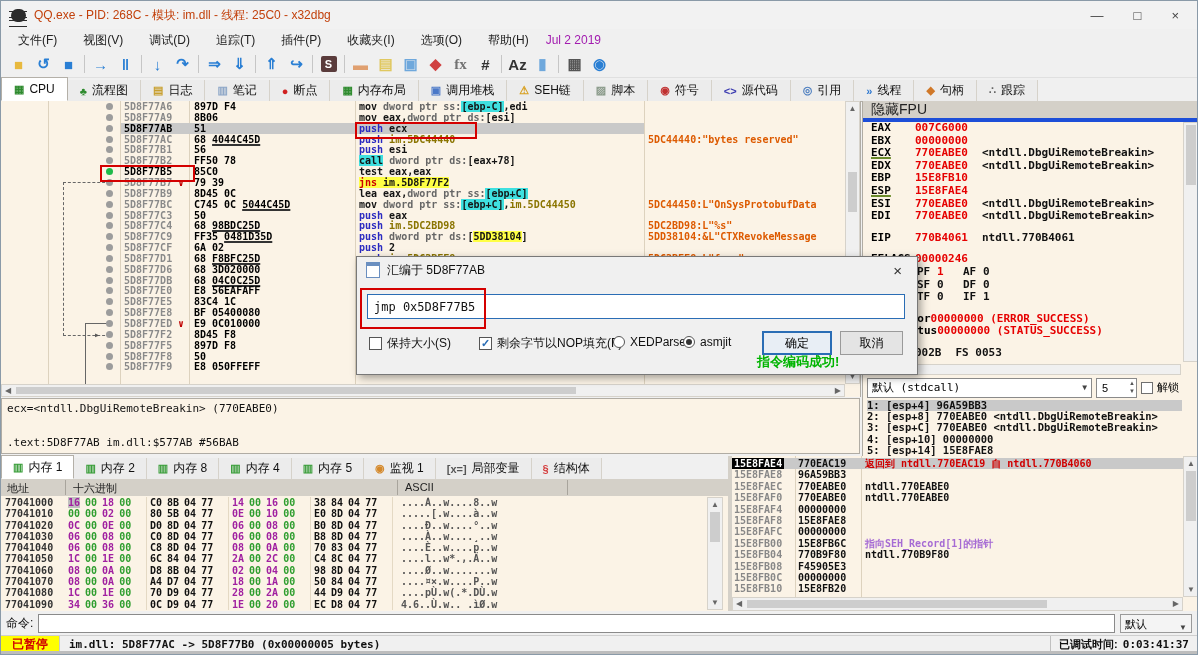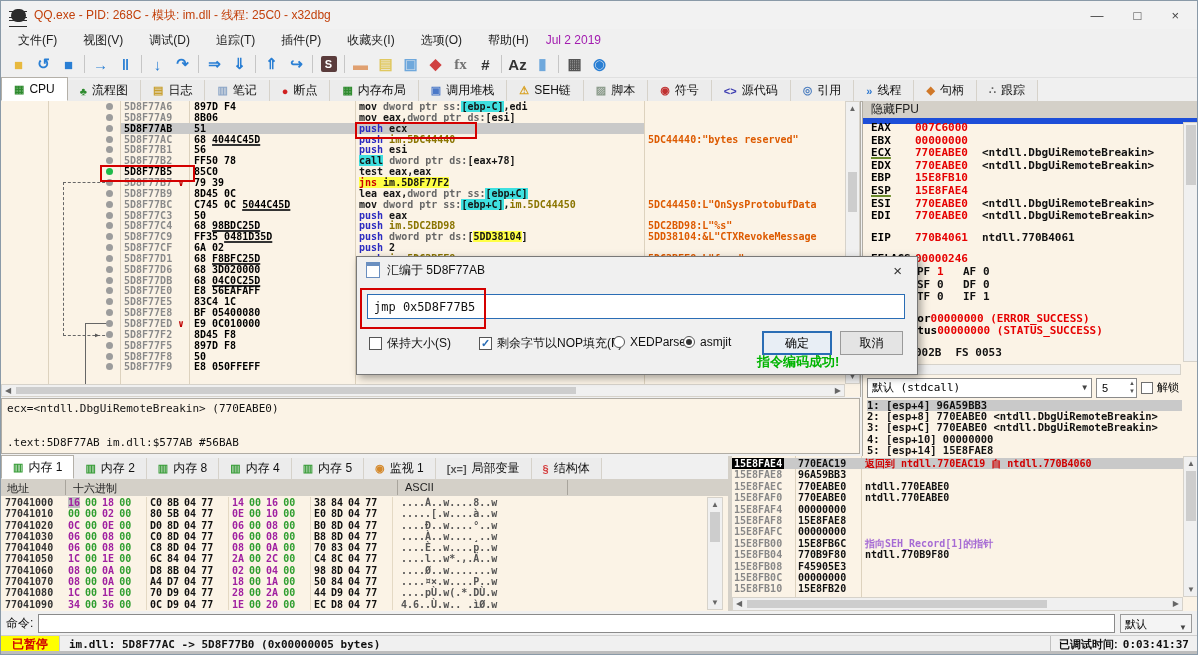--- a/index.html
+++ b/index.html
@@ -49,21 +49,21 @@
   
   .sb{position:absolute;background:#f0f0f0;border:1px solid #d6d2ca;box-sizing:border-box;font-size:8px;color:#666}
   .sb .ar{position:absolute;width:100%;text-align:center;line-height:13px}
   .sb .thumb{position:absolute;background:#cdcdcd}
   
   .infobox{position:absolute;top:397px;left:0;width:859px;height:56px;background:#fbf3e6;border:1px solid #b0aca4;box-sizing:border-box;font:11px "DejaVu Sans Mono",monospace;color:#111}
   .infobox .l1{position:absolute;left:5px;top:3px}
   .infobox .l2{position:absolute;left:5px;bottom:4px}
   
   .regs{position:absolute;top:100px;left:861px;width:337px;height:355px;background:#fbf3e6;border-left:1px solid #b0aca4;box-sizing:border-box}
-  .regs-header{height:17px;background:#d4d0c8;font-size:12px;color:#222;display:flex;align-items:center;padding-left:8px;border-bottom:6px solid #1d4ed8}
+  .regs-header{height:17px;background:#d4d0c8;font-size:14px;color:#222;display:flex;align-items:center;padding-left:8px;border-bottom:4px solid #1d4ed8}
   .reg-rows{position:absolute;left:8px;top:21px;right:17px;font:bold 11px "DejaVu Sans Mono",monospace;white-space:pre}
   .rrow{height:12.6px;line-height:12.6px}
   .rgap{height:9px}
   .rname{display:inline-block;min-width:44px;color:#000}
   .rud{text-decoration:underline;text-decoration-color:#6a8a2a;text-decoration-thickness:2px}
   .rval{color:#e60000}.rval.bk{color:#111}
   .rdesc{margin-left:14px;color:#111}
   .fpair{display:inline-block;min-width:46px;color:#111}
   .fpair .red{color:#e60000}
   .conv{position:absolute;left:4px;right:4px;top:277px;height:19px;display:flex;align-items:center;gap:4px;font-size:11px}

